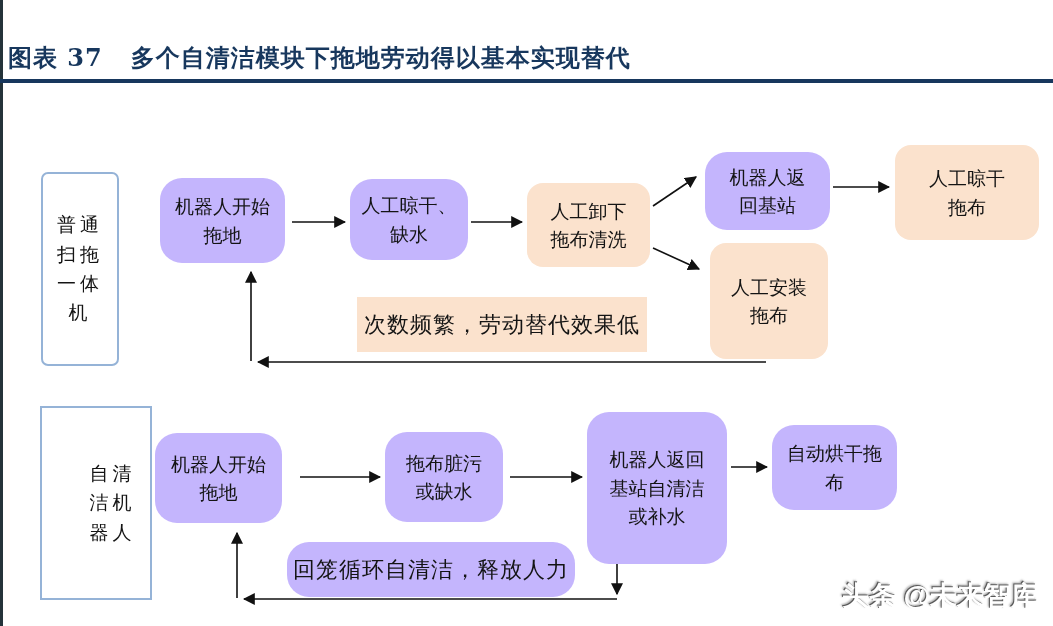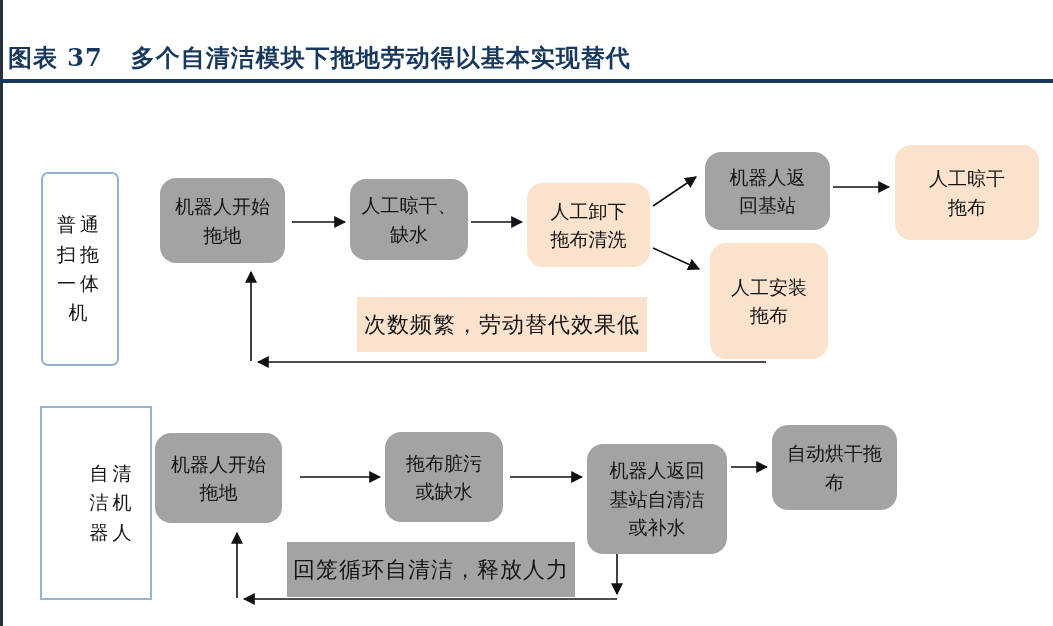--- a/index.html
+++ b/index.html
@@ -14,21 +14,21 @@
     font-family:"DejaVu Serif","Liberation Serif",serif;white-space:pre;
   }
   .title-rule{position:absolute;left:0;top:79px;width:1053px;height:4px;background:#17375d;}
   .conn{position:absolute;left:0;top:0;width:1053px;height:626px;pointer-events:none;}
   .node{
     position:absolute;display:flex;align-items:center;justify-content:center;
     text-align:center;font-size:19px;line-height:1.5;white-space:pre-line;
     color:#141414;
   }
   .round{border-radius:16px;}
-  .blue{background:#a3a3a3;}
+  .blue{background:#c4b5fd;border-radius:22px;}
   .peach{background:#fbe2cd;}
   .side-label{
     position:absolute;display:flex;align-items:center;justify-content:center;
     text-align:center;background:#ffffff;border:2px solid #95b3d7;
     font-size:19px;line-height:1.55;letter-spacing:4px;white-space:pre-line;color:#141414;
   }
   .note{font-size:22px;letter-spacing:1px;}
   .watermark{
     position:absolute;left:842px;top:578px;width:200px;
     font-family:"Liberation Sans","DejaVu Sans",sans-serif;
@@ -100,23 +100,24 @@
   <div class="side-label" style="left:40px;top:406px;width:75px;height:190px;padding-left:33px;">自清
 洁机
 器人</div>
 
   <div class="node blue round" style="left:155px;top:433px;width:127px;height:90px;">机器人开始
 拖地</div>
 
   <div class="node blue round" style="left:385px;top:432px;width:118px;height:90px;">拖布脏污
 或缺水</div>
 
-  <div class="node blue round" style="left:587px;top:412px;width:140px;height:110px;margin-top:32px;">机器人返回
+  <div class="node blue round" style="left:587px;top:412px;width:140px;height:152px;">机器人返回
 基站自清洁
 或补水</div>
 
   <div class="node blue round" style="left:772px;top:425px;width:125px;height:85px;">自动烘干拖
 布</div>
 
   <div class="node blue note" style="left:287px;top:542px;width:288px;height:55px;">回笼循环自清洁，释放人力</div>
 
+  <div class="watermark">头条 @未来智库</div>
 
 </div>
 
 </body></html>

